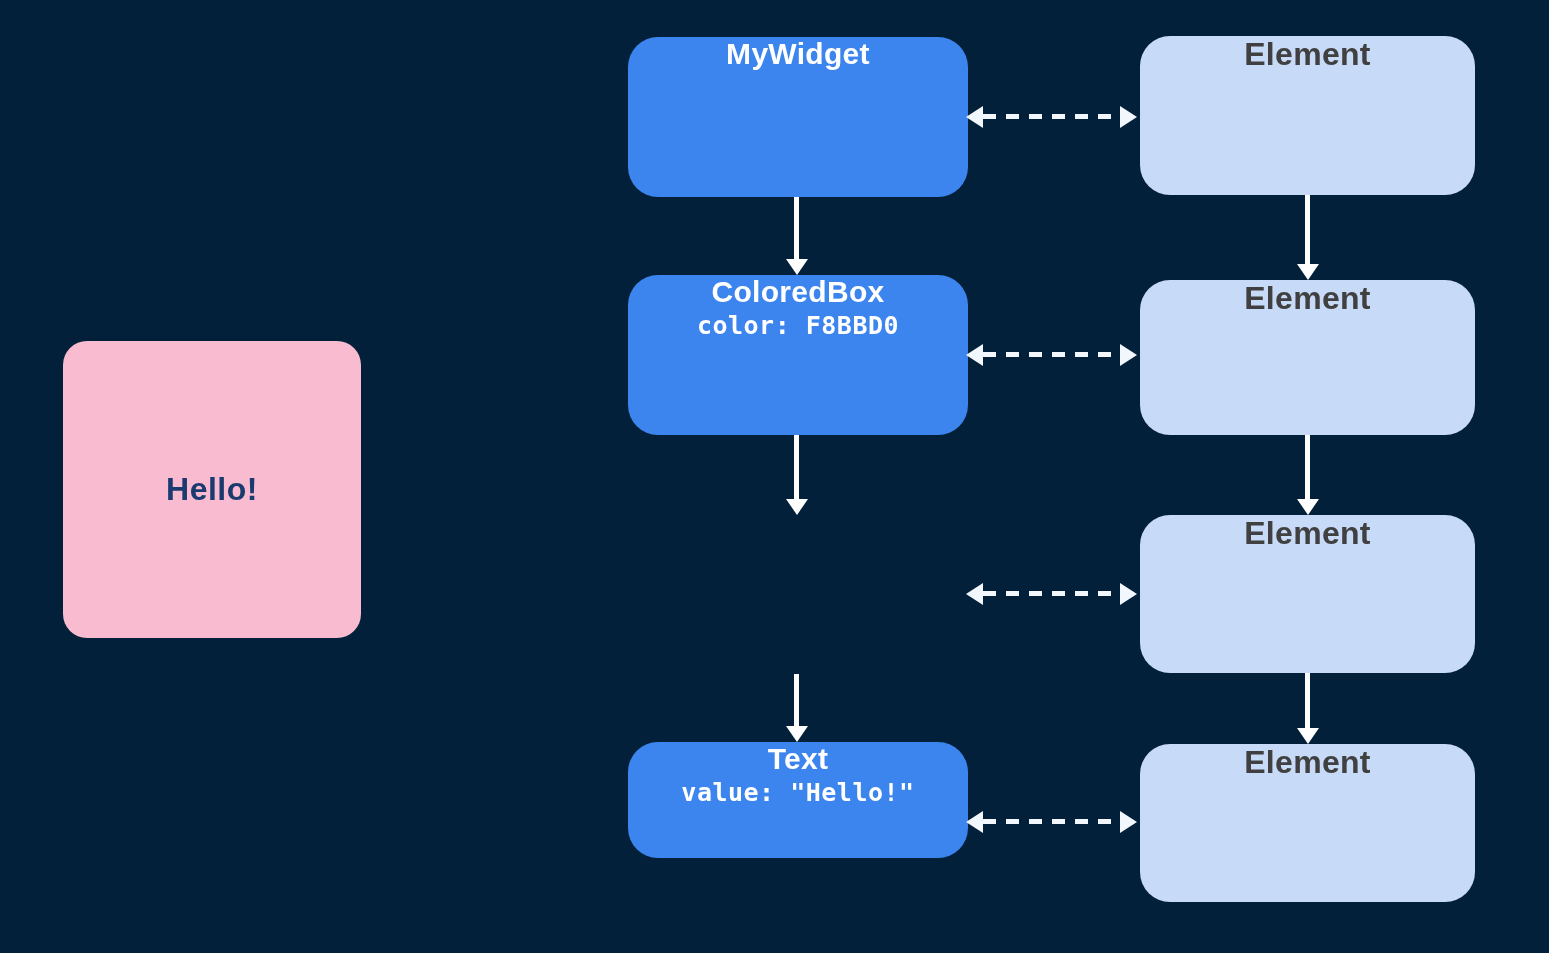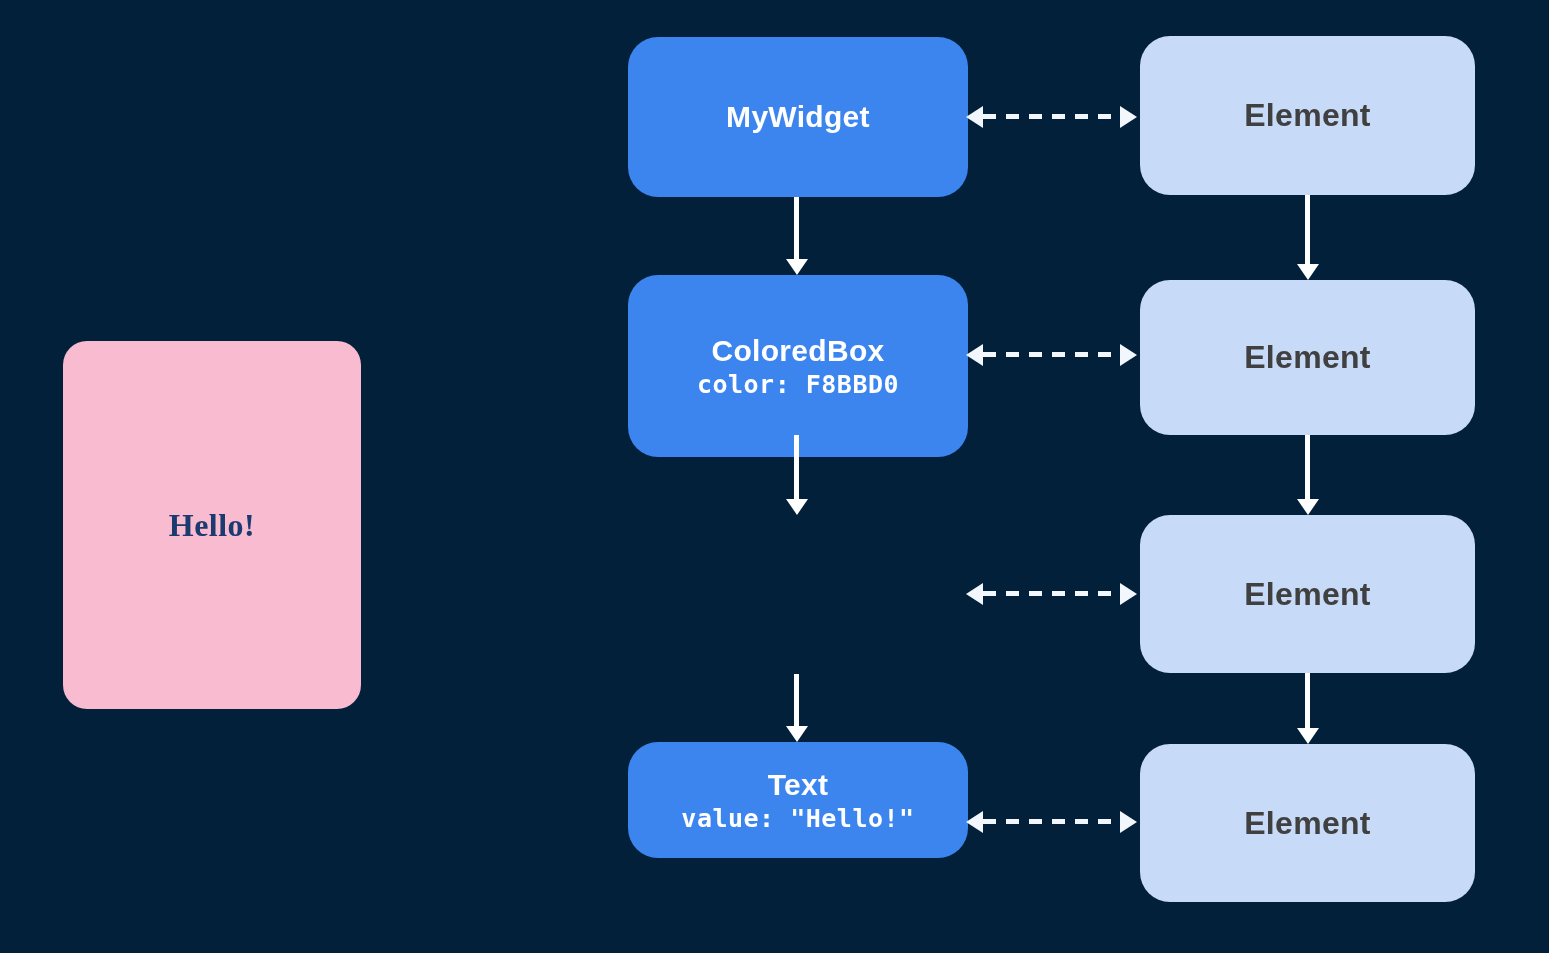--- a/index.html
+++ b/index.html
@@ -15,43 +15,42 @@
     overflow: hidden;
     font-family: "Liberation Sans", sans-serif;
   }
 
   
   .pink-box {
     position: absolute;
     left: 63px;
     top: 341px;
     width: 298px;
-    height: 368px;
+    height: 297px;
     background: #F8BBD0;
     border-radius: 24px;
     display: flex;
     align-items: center;
     justify-content: center;
-    font-family: Liberation Serif, serif;
   }
   .pink-box .hello {
     color: #1B3A70;
     font-size: 32px;
     font-weight: 700;
     letter-spacing: 0.5px;
   }
 
   
   .node {
     position: absolute;
     border-radius: 30px;
     display: flex;
     flex-direction: column;
     align-items: center;
-    justify-content: center;
+    justify-content: flex-start;
     text-align: center;
   }
   .node.widget {
     background: #3C85EE;
     color: #FFFFFF;
   }
   .node.element {
     background: #C7DAF7;
     color: #404040;
   }
@@ -133,21 +132,21 @@
 <div class="canvas">
 
   <div class="pink-box">
     <span class="hello">Hello!</span>
   </div>
 
   <div class="node widget" style="left:628px; top:37px;  width:340px; height:160px">
     <div class="title">MyWidget</div>
   </div>
 
-  <div class="node widget" style="left:628px; top:275px; width:340px; height:182px">
+  <div class="node widget" style="left:628px; top:275px; width:340px; height:160px">
     <div class="title">ColoredBox</div>
     <div class="prop">color: F8BBD0</div>
   </div>
 
 
   <div class="node widget" style="left:628px; top:742px; width:340px; height:116px">
     <div class="title">Text</div>
     <div class="prop">value: "Hello!"</div>
   </div>
 

